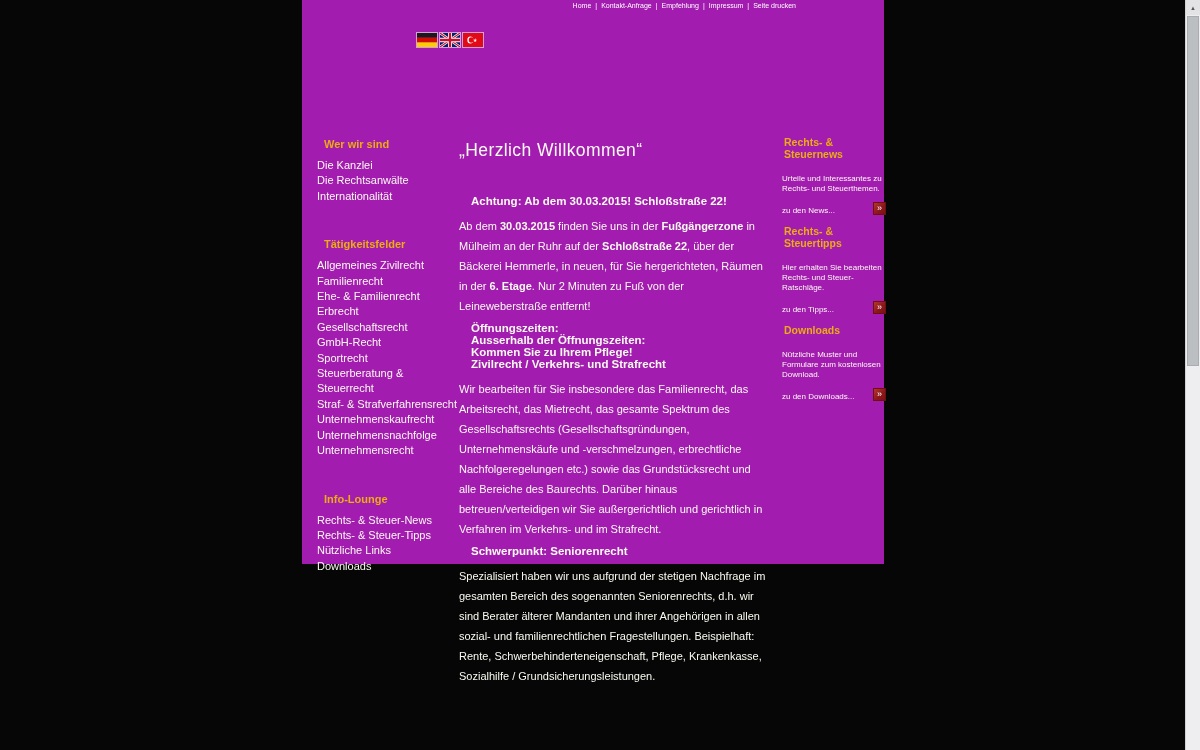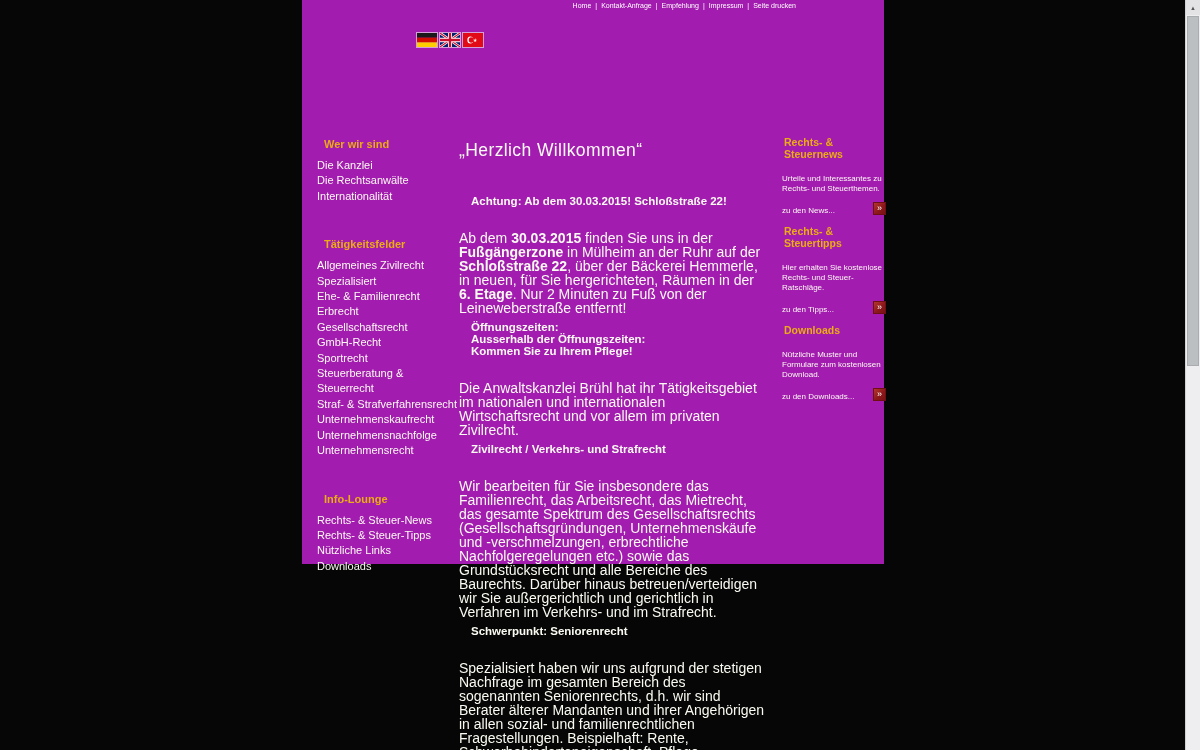--- a/index.html
+++ b/index.html
@@ -25,21 +25,21 @@
   .flag svg{display:block;width:100%;height:100%;}
   
   .sidebar-left{position:absolute;left:15px;top:138px;width:142px;}
   .side-section{margin-bottom:34px;}
   .side-title{font-size:11px;font-weight:bold;color:#ecac15;margin:0 0 8px 7px;}
   .side-item{display:block;font-size:11px;color:#fbfaf2;line-height:15.4px;text-decoration:none;cursor:pointer;}
   
   .main{position:absolute;left:157px;top:140px;width:307px;}
   .main h1{font-size:17.5px;font-weight:normal;color:#fbfbf5;margin:0 0 34px 0;letter-spacing:.4px;}
   .content-heading{font-size:11.5px;font-weight:bold;color:#fafaf2;margin:0 0 0 12px;}
-  .main p{font-size:14px;color:#fafaf2;line-height:14px;margin:24px 0 6px 0;}
+  .main p{font-size:11px;color:#fafaf2;line-height:20px;margin:9px 0 6px 0;}
   .main p .u{cursor:pointer;}
   .main p .b{font-weight:bold;}
   
   .right-rail{position:absolute;left:480px;top:136px;width:104px;}
   .rail-box{margin-bottom:10px;}
   .rail-title{font-size:10.5px;font-weight:bold;color:#ecac15;margin:0 0 0 2px;}
   .rail-text{font-size:8px;color:#fbfaf2;line-height:10px;margin-top:14px;}
   .rail-link-row{display:flex;justify-content:space-between;align-items:flex-end;margin-top:8px;}
   .rail-link{font-size:8px;color:#fbfaf2;text-decoration:none;cursor:pointer;}
   .rail-btn{
@@ -90,21 +90,21 @@
   <div class="sidebar-left">
       <div class="side-section">
         <div class="side-title">Wer wir sind</div>
         <a class="side-item">Die Kanzlei</a>
         <a class="side-item">Die Rechtsanwälte</a>
         <a class="side-item">Internationalität</a>
       </div>
       <div class="side-section">
         <div class="side-title">Tätigkeitsfelder</div>
         <a class="side-item">Allgemeines Zivilrecht</a>
-        <a class="side-item">Spezialisiert</a>
+        <a class="side-item">Familienrecht</a>
         <a class="side-item">Ehe- &amp; Familienrecht</a>
         <a class="side-item">Erbrecht</a>
         <a class="side-item">Gesellschaftsrecht</a>
         <a class="side-item">GmbH-Recht</a>
         <a class="side-item">Sportrecht</a>
         <a class="side-item">Steuerberatung &amp; Steuerrecht</a>
         <a class="side-item">Straf- &amp; Strafverfahrensrecht</a>
         <a class="side-item">Unternehmenskaufrecht</a>
         <a class="side-item">Unternehmensnachfolge</a>
         <a class="side-item">Unternehmensrecht</a>
@@ -119,40 +119,39 @@
     </div>
 
   <div class="main">
     <h1>„Herzlich Willkommen“</h1>
     <div id="main-sections">
         <div class="content-heading">Achtung: Ab dem 30.03.2015! Schloßstraße 22!</div>
         <p><span class="">Ab dem </span><span class="b">30.03.2015</span><span class=""> finden Sie uns in der </span><span class="b">Fußgängerzone</span><span class=""> in Mülheim an der Ruhr auf der </span><span class="b">Schloßstraße 22</span><span class="">, über der Bäckerei Hemmerle, in neuen, für Sie hergerichteten, Räumen in der </span><span class="b">6. Etage</span><span class="">. Nur 2 Minuten zu Fuß von der Leineweberstraße entfernt!</span></p>
         <div class="content-heading">Öffnungszeiten:</div>
         <div class="content-heading">Ausserhalb der Öffnungszeiten:</div>
         <div class="content-heading">Kommen Sie zu Ihrem Pflege!</div>
-        <p><span class="">Die Anwaltskanzlei Brühl hat ihr Tätigkeitsgebiet im nationalen und internationalen Wirtschaftsrecht und vor allem im privaten Zivilrecht.</span></p>
         <div class="content-heading">Zivilrecht / Verkehrs- und Strafrecht</div>
         <p><span class="">Wir bearbeiten für Sie insbesondere das Familienrecht, das Arbeitsrecht, das Mietrecht, das gesamte Spektrum des Gesellschaftsrechts (Gesellschaftsgründungen, Unternehmenskäufe und -verschmelzungen, erbrechtliche Nachfolgeregelungen etc.) sowie das Grundstücksrecht und alle Bereiche des Baurechts. Darüber hinaus betreuen/verteidigen wir Sie außergerichtlich und gerichtlich in Verfahren im Verkehrs- und im Strafrecht.</span></p>
         <div class="content-heading">Schwerpunkt: Seniorenrecht</div>
         <p><span class="">Spezialisiert haben wir uns aufgrund der stetigen Nachfrage im gesamten Bereich des sogenannten Seniorenrechts, d.h. wir sind Berater </span><span class="u">älterer Mandanten und ihrer Angehörigen</span><span class=""> in allen sozial- und familienrechtlichen Fragestellungen. Beispielhaft: Rente, Schwerbehinderteneigenschaft, Pflege, Krankenkasse, Sozialhilfe / Grundsicherungsleistungen.</span></p>
       </div>
   </div>
 
   <div class="right-rail">
       <div class="rail-box">
         <div class="rail-title">Rechts- &amp; Steuernews</div>
         <div class="rail-text">Urteile und Interessantes zu Rechts- und Steuerthemen.</div>
         <div class="rail-link-row">
           <a class="rail-link">zu den News...</a>
           <div class="rail-btn">»</div>
         </div>
       </div>
       <div class="rail-box">
         <div class="rail-title">Rechts- &amp; Steuertipps</div>
-        <div class="rail-text">Hier erhalten Sie kostenlose Rechts- und Steuer-Ratschläge.</div>
+        <div class="rail-text">Hier erhalten Sie bearbeiten Rechts- und Steuer-Ratschläge.</div>
         <div class="rail-link-row">
           <a class="rail-link">zu den Tipps...</a>
           <div class="rail-btn">»</div>
         </div>
       </div>
       <div class="rail-box">
         <div class="rail-title">Downloads</div>
         <div class="rail-text">Nützliche Muster und Formulare zum kostenlosen Download.</div>
         <div class="rail-link-row">
           <a class="rail-link">zu den Downloads...</a>

